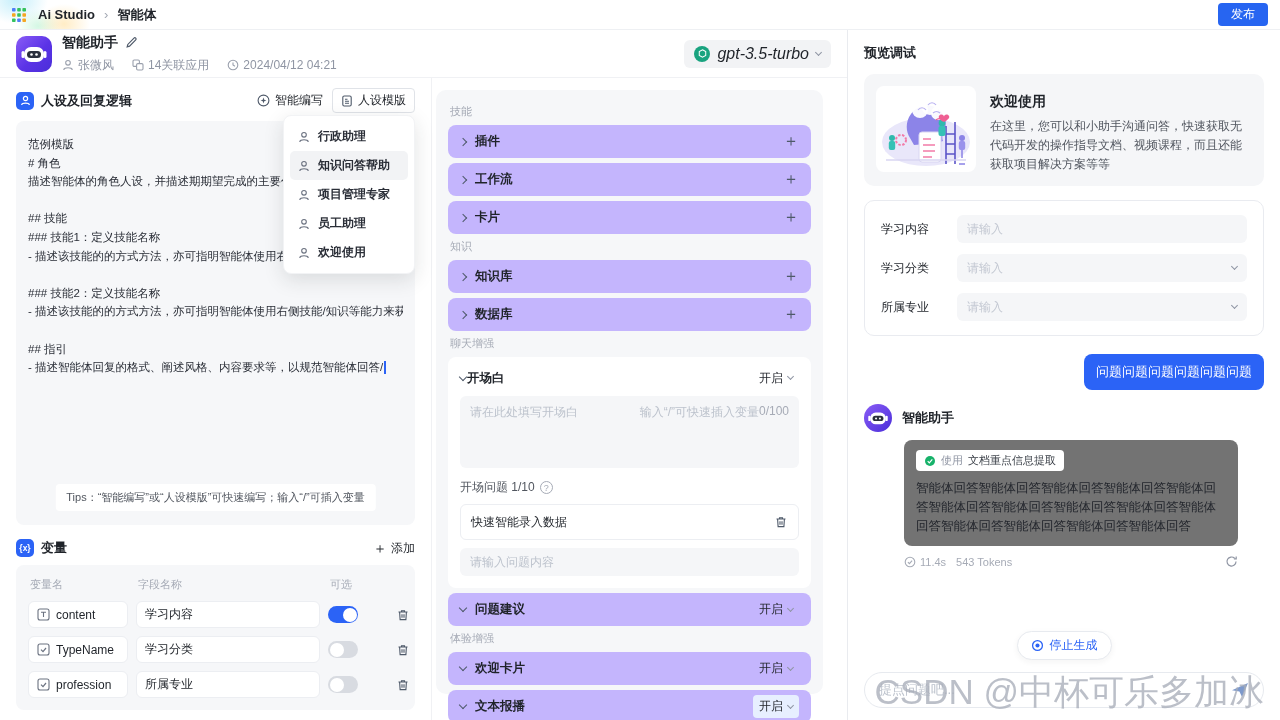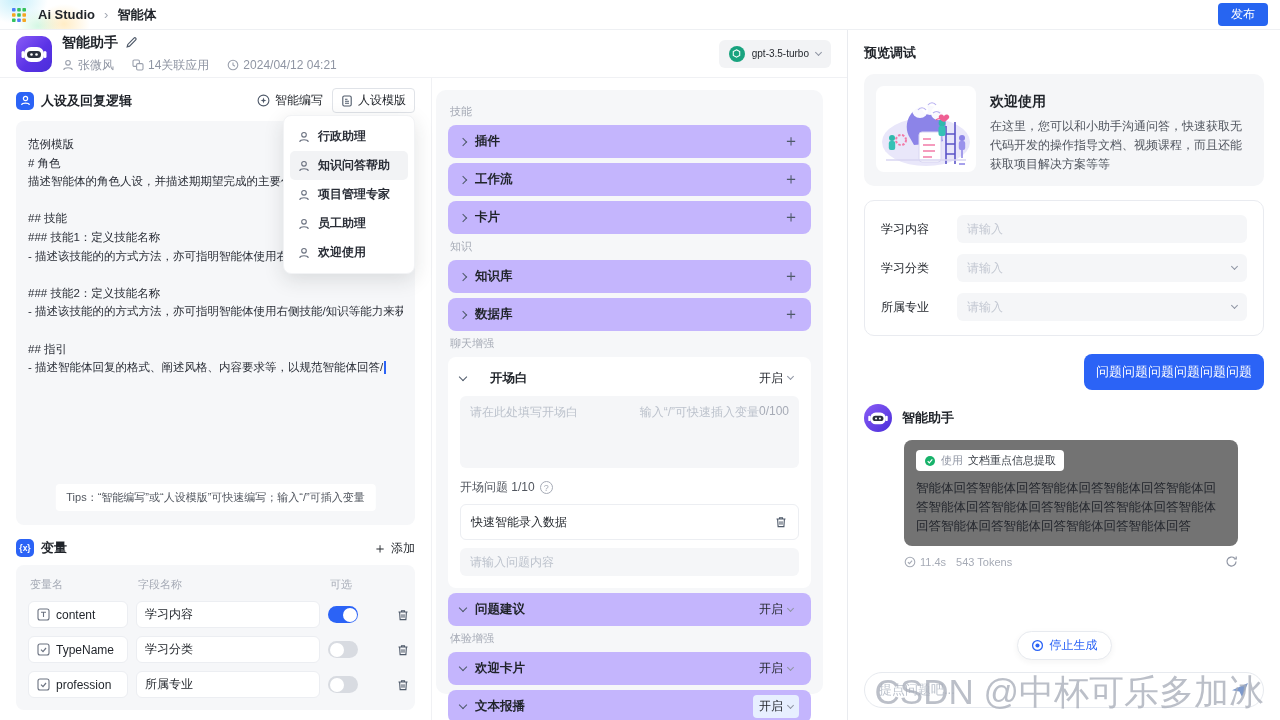--- a/index.html
+++ b/index.html
@@ -21,21 +21,21 @@
   .publish-btn{margin-left:auto;background:#2765f1;color:#fff;font-size:12px;padding:3px 13px;border-radius:4px;border:none;font-family:inherit;}
 
   
   .main{display:flex;height:690px;}
   .left-region{width:848px;display:flex;flex-direction:column;border-right:1px solid #e9ebef;}
   .agent-header{height:58px;display:flex;align-items:center;gap:10px;padding:0 16px;border-bottom:1px solid #f0f1f4;}
   .avatar{width:36px;height:36px;border-radius:10px;background:linear-gradient(135deg,#8a5cf6 0%,#5b33e6 55%,#4a2ed9 100%);display:flex;align-items:center;justify-content:center;flex:none;}
   .agent-title-row{display:flex;align-items:center;gap:7px;font-size:14px;font-weight:700;}
   .agent-meta{display:flex;gap:18px;margin-top:5px;font-size:12px;color:#8f95a3;align-items:center;}
   .meta-item{display:flex;gap:4px;align-items:center;}
-  .model-pill{margin-left:auto;background:#f2f3f5;border-radius:6px;height:28px;display:flex;align-items:center;gap:7px;padding:0 10px;font-size:10px;}
+  .model-pill{margin-left:auto;background:#f2f3f5;border-radius:6px;height:28px;display:flex;align-items:center;gap:7px;padding:0 10px;font-size:16px;font-style:italic;}
   .openai-badge{width:16px;height:16px;border-radius:50%;background:#19a37f;display:flex;align-items:center;justify-content:center;}
 
   .columns{flex:1;display:flex;}
 
   
   .prompt-col{width:432px;border-right:1px solid #f0f1f4;padding:10px 16px;position:relative;}
   .col-head{display:flex;align-items:center;}
   .sec-icon{width:18px;height:18px;border-radius:5px;background:#2b63f6;display:flex;align-items:center;justify-content:center;margin-right:7px;flex:none;color:#fff;}
   .sec-title{font-size:13px;font-weight:700;flex:1;}
   .tool-btn{display:flex;align-items:center;gap:5px;font-size:12px;color:#1f2329;padding:3px 8px;border-radius:4px;border:1px solid transparent;background:none;font-family:inherit;}
@@ -69,21 +69,21 @@
   .c-row{background:#c4b5fd;border-radius:8px;height:33px;display:flex;align-items:center;gap:9px;padding:0 12px;margin-bottom:5px;}
   .c-label{font-size:12.5px;font-weight:700;flex:1;}
   .chev{width:6px;height:6px;border-right:1.5px solid #4e5969;border-bottom:1.5px solid #4e5969;flex:none;}
   .chev.r{transform:rotate(-45deg);}
   .chev.d{transform:rotate(45deg);margin-top:-3px;}
   .chev.sm{width:5px;height:5px;border-color:#8f95a3;}
   .row-plus{font-size:16px;color:#4e5969;font-weight:400;}
   .state{display:flex;align-items:center;gap:5px;font-size:12px;color:#23262d;padding:3px 6px;border-radius:4px;}
   .state.hl{background:#e7efff;}
   .opening-card{background:#fff;border-radius:8px;padding:8px 12px 12px;margin-bottom:5px;}
-  .oc-head{display:flex;align-items:center;gap:24px;height:26px;}
+  .oc-head{display:flex;align-items:center;gap:1px;height:26px;}
   .oc-textarea{background:#f5f6f8;border-radius:6px;height:72px;margin-top:5px;padding:8px 10px;display:flex;justify-content:space-between;font-size:12px;color:#bcc2cc;}
   .oc-ta-bottom{display:flex;justify-content:space-between;}
   .oc-counter{color:#a6abb6;}
   .oq-label{display:flex;align-items:center;gap:5px;font-size:12px;color:#51565f;margin:11px 0 8px;}
   .help-circle{width:13px;height:13px;border:1px solid #a6abb6;border-radius:50%;color:#a6abb6;font-size:9px;display:flex;align-items:center;justify-content:center;}
   .oq-row{background:#fff;border:1px solid #eceef2;border-radius:6px;height:36px;display:flex;align-items:center;padding:0 10px;font-size:12px;}
   .oq-row .t{flex:1;}
   .oq-input{background:#f5f6f8;border-radius:6px;height:28px;display:flex;align-items:center;padding:0 10px;font-size:12px;color:#bcc2cc;margin-top:8px;}
 
   

